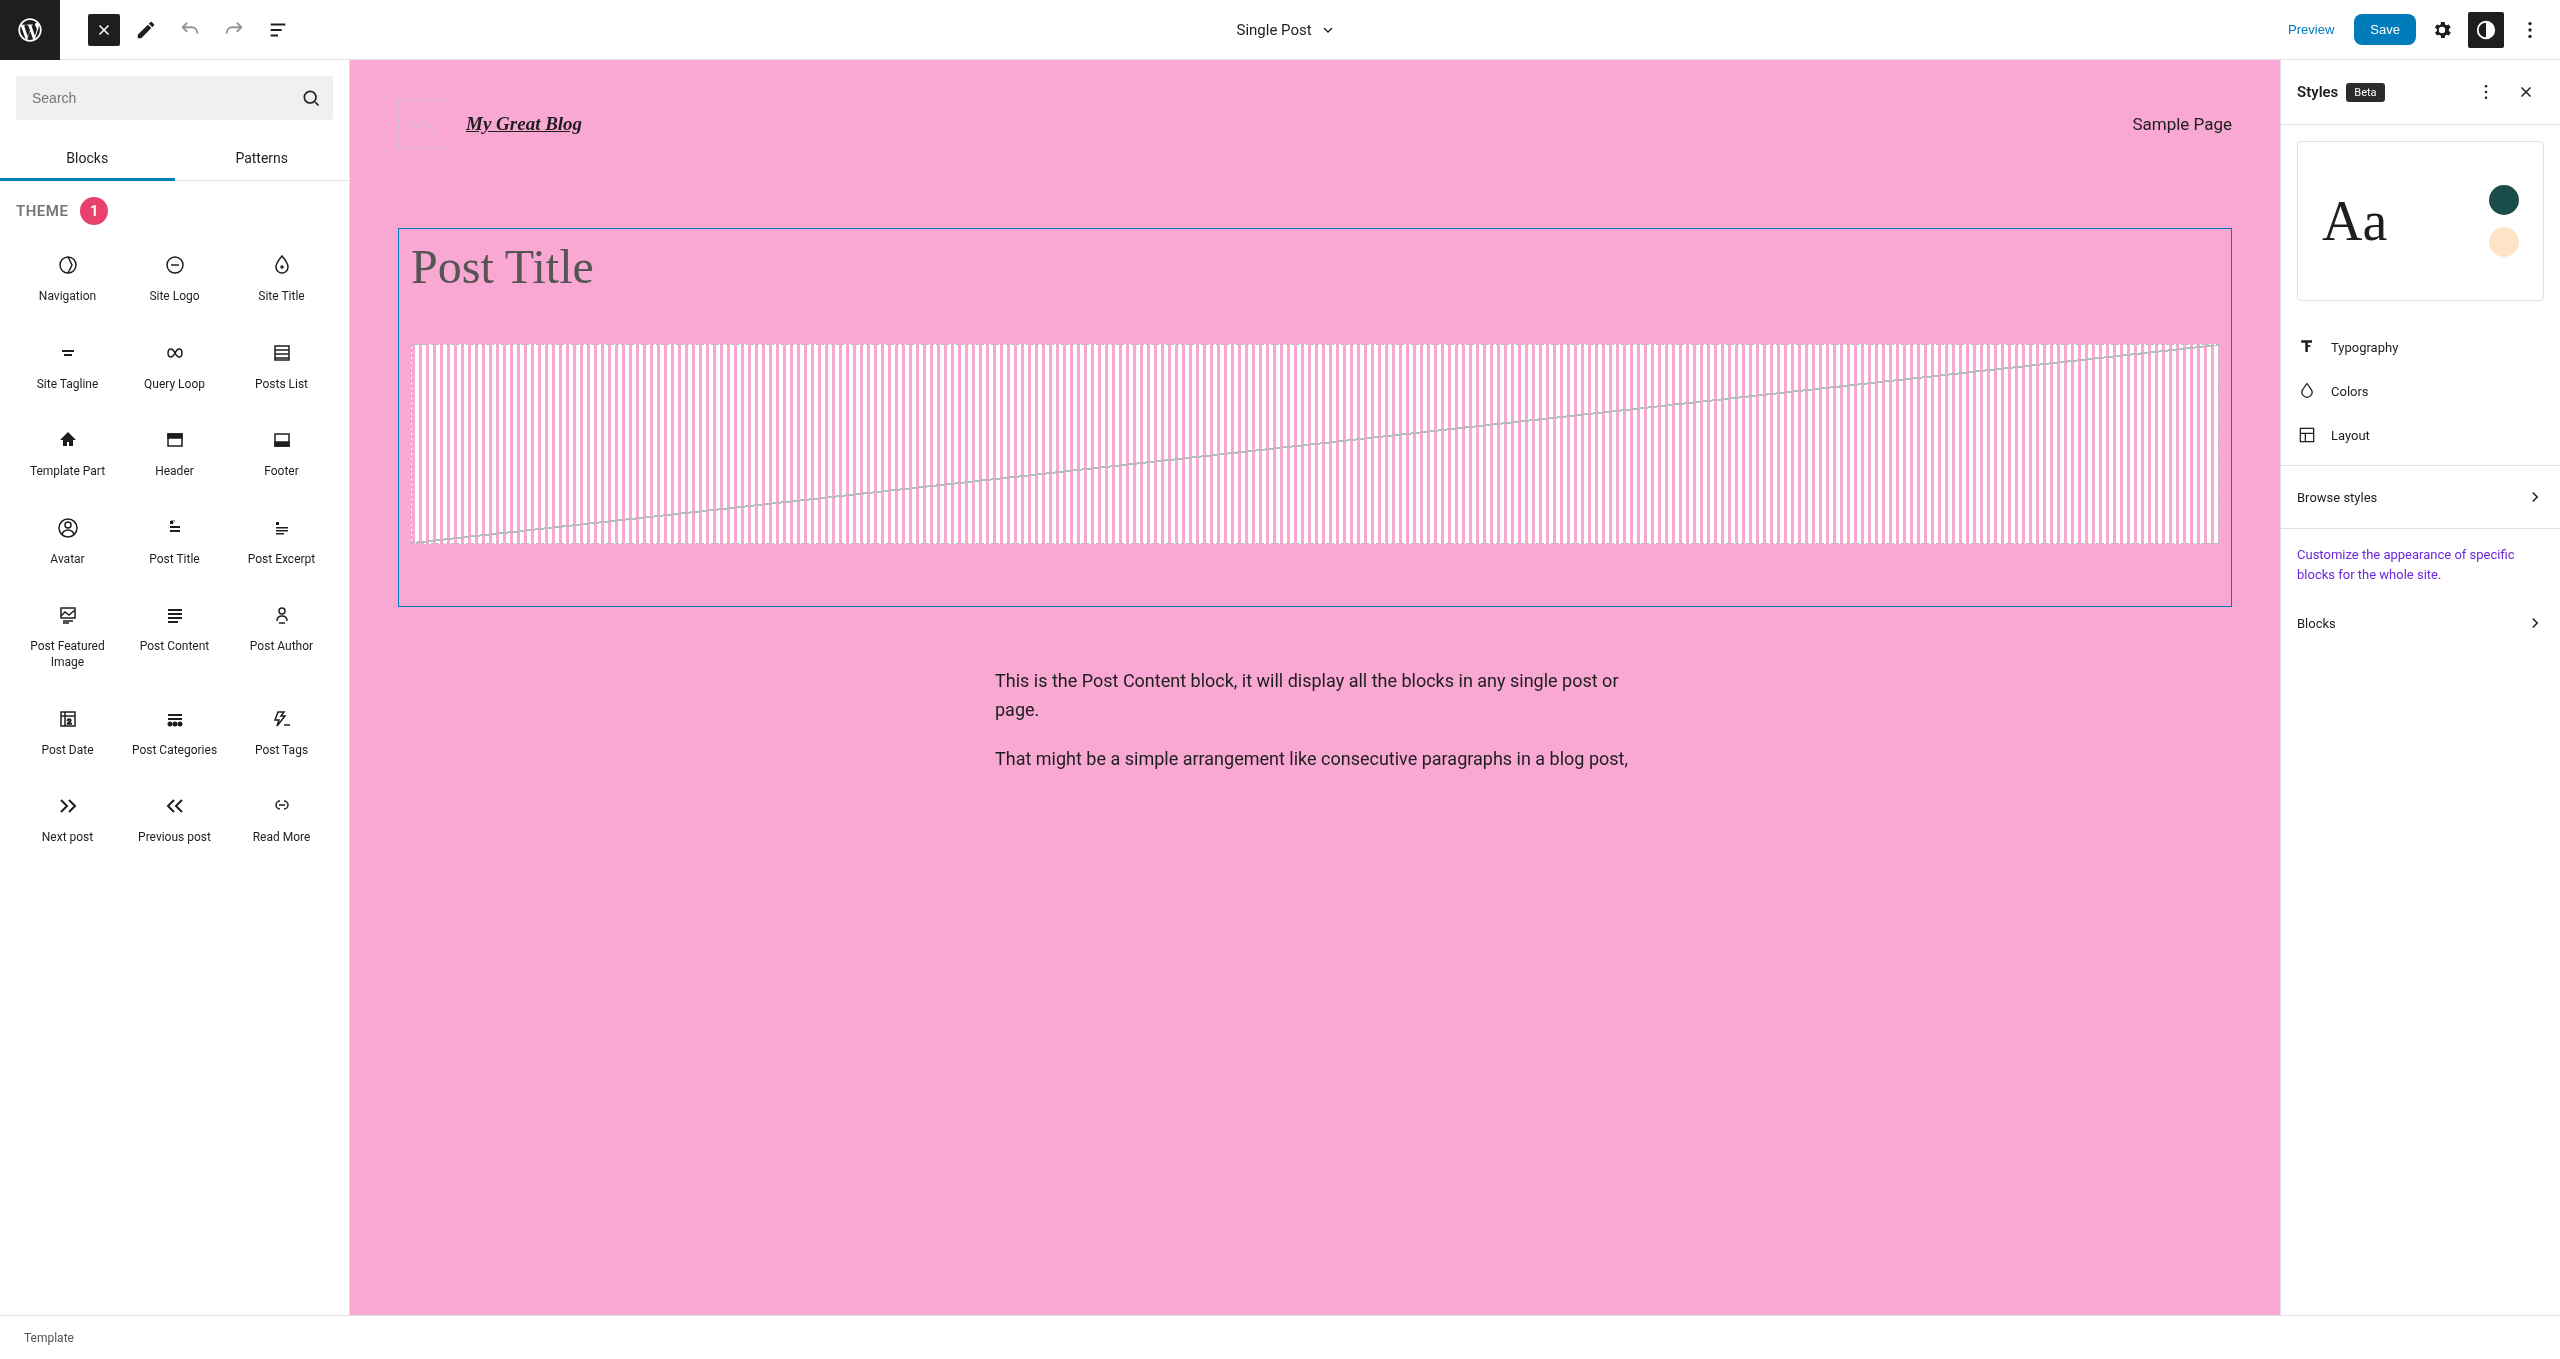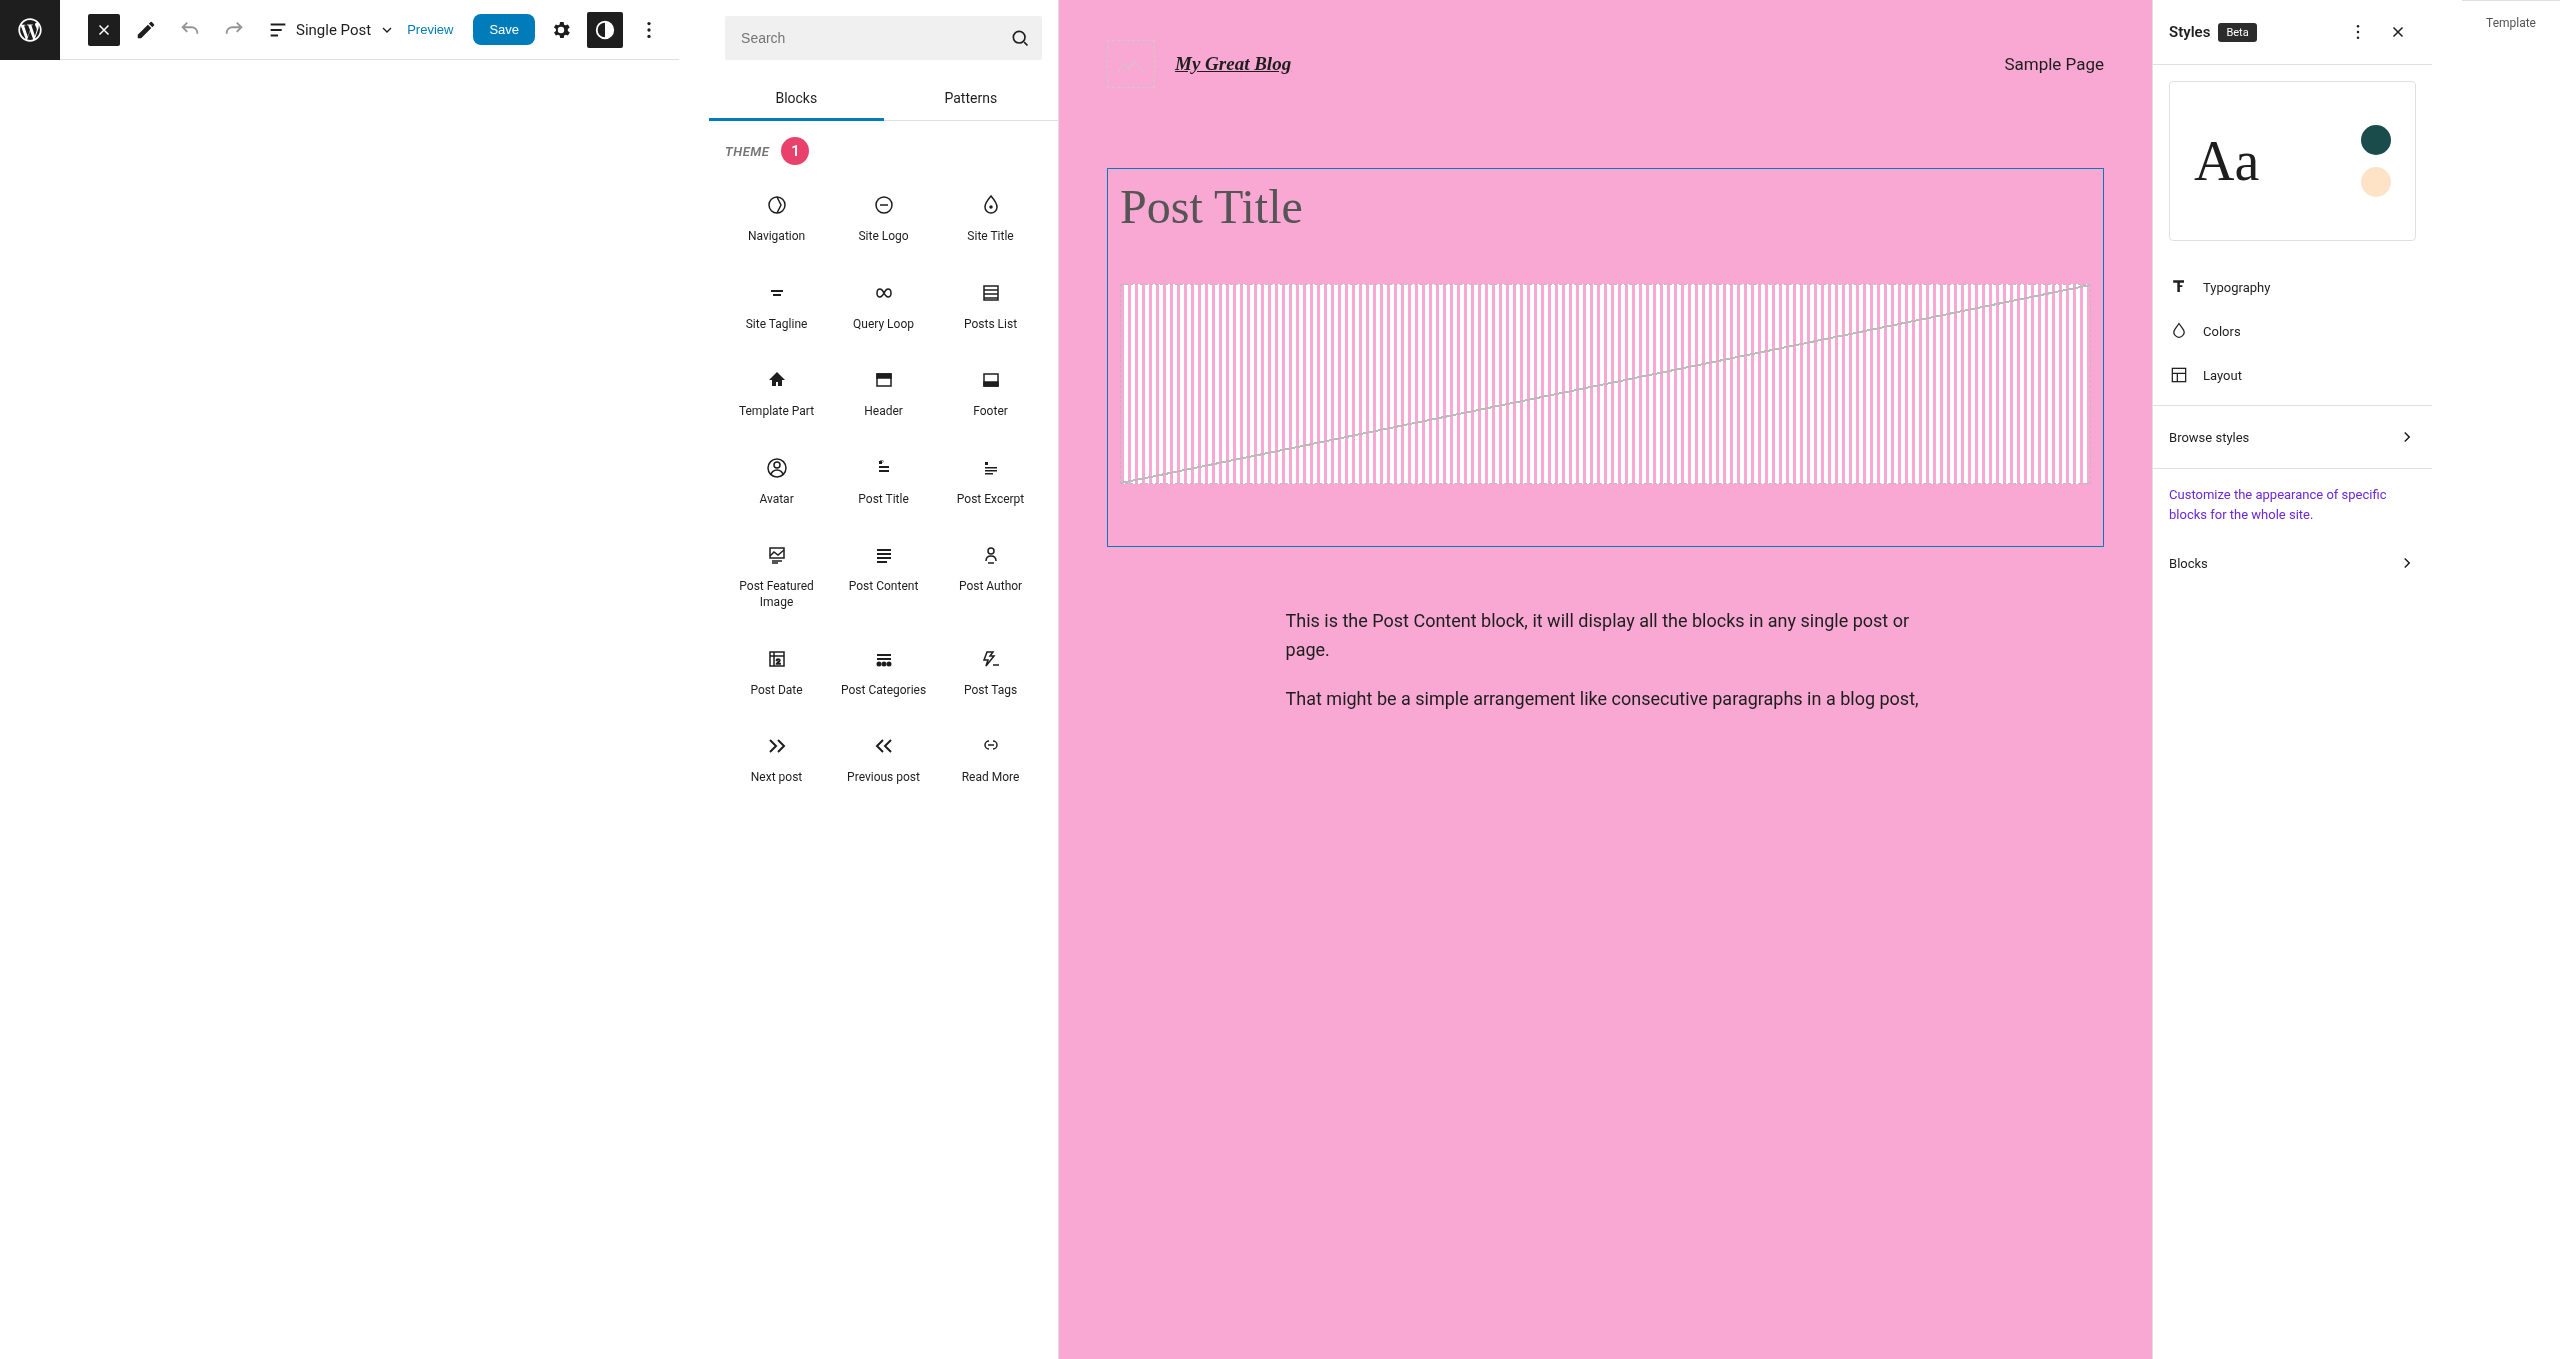--- a/index.html
+++ b/index.html
@@ -1,17 +1,17 @@
 <!DOCTYPE html>
 <html><head>
 <meta charset="utf-8">
 <style>
 * { box-sizing: border-box; margin: 0; padding: 0; }
 body { font-family: -apple-system, BlinkMacSystemFont, "Segoe UI", Roboto, sans-serif; font-size: 13px; color: #1e1e1e; background: #fff; overflow: hidden; }
-.app { display: flex; height: 100vh; gap: 30px; }
+.app { display: flex; flex-direction: column; height: 100vh; }
 .topbar { display: flex; align-items: center; height: 60px; border-bottom: 1px solid #e0e0e0; }
 .topbar-left { display: flex; align-items: center; gap: 8px; }
 .wp-logo { width: 60px; height: 60px; background: #1e1e1e; display: flex; align-items: center; justify-content: center; color: #fff; }
 .close-inserter { width: 32px; height: 32px; background: #1e1e1e; display: flex; align-items: center; justify-content: center; color: #fff; margin-left: 20px; border-radius: 2px; }
 .icon-btn { width: 36px; height: 36px; display: flex; align-items: center; justify-content: center; background: none; border: none; cursor: pointer; color: #1e1e1e; }
 .icon-btn.dim { color: #949494; }
 .icon-btn.active { background: #1e1e1e; color: #fff; border-radius: 2px; }
 .topbar-center { flex: 1; display: flex; justify-content: center; align-items: center; gap: 8px; font-size: 15px; }
 .topbar-right { display: flex; align-items: center; gap: 8px; padding-right: 12px; }
 .link-btn { color: #007cba; background: none; border: none; font-size: 13px; padding: 8px 12px; cursor: pointer; }
@@ -20,21 +20,21 @@
 .inserter { width: 350px; border-right: 1px solid #e0e0e0; display: flex; flex-direction: column; background: #fff; }
 .search-wrap { padding: 16px; }
 .search-box { position: relative; background: #f0f0f0; border-radius: 2px; }
 .search-box input { width: 100%; border: none; background: transparent; padding: 14px 40px 14px 16px; font-size: 14px; outline: none; }
 .search-icon { position: absolute; right: 12px; top: 50%; transform: translateY(-50%); }
 .tabs { display: flex; border-bottom: 1px solid #e0e0e0; }
 .tab { flex: 1; text-align: center; padding: 14px; font-size: 14px; cursor: pointer; position: relative; }
 .tab.active::after { content: ""; position: absolute; bottom: -1px; left: 0; right: 0; height: 3px; background: #007cba; }
 .blocks-panel { flex: 1; overflow-y: auto; padding: 16px; }
 .section-header { display: flex; align-items: center; gap: 12px; margin-bottom: 12px; }
-.section-title { font-size: 13px; font-weight: 600; color: #757575; text-transform: uppercase; letter-spacing: 0.5px; font-style: italic; }
+.section-title { font-size: 15px; font-weight: 600; color: #757575; text-transform: uppercase; letter-spacing: 0.5px; }
 .badge-num { width: 28px; height: 28px; background: #e8426c; color: #fff; border-radius: 50%; display: flex; align-items: center; justify-content: center; font-size: 15px; font-weight: 600; }
 .block-grid { display: grid; grid-template-columns: repeat(3, 1fr); gap: 4px; }
 .block-item { display: flex; flex-direction: column; align-items: center; padding: 16px 4px; cursor: pointer; border-radius: 2px; }
 .block-icon { width: 24px; height: 24px; display: flex; align-items: center; justify-content: center; margin-bottom: 12px; color: #1e1e1e; }
 .block-label { font-size: 12px; text-align: center; line-height: 1.3; }
 .canvas { flex: 1; background: #f9a8d4; overflow-y: auto; padding: 40px 48px; }
 .site-header { display: flex; align-items: center; justify-content: space-between; margin-bottom: 80px; }
 .site-left { display: flex; align-items: center; gap: 20px; }
 .site-logo-ph { width: 48px; height: 48px; border: 1px dashed #ccc; display: flex; align-items: center; justify-content: center; color: #ccc; }
 .site-title { font-size: 19px; font-style: italic; font-weight: 700; text-decoration: underline; font-family: Georgia, serif; }

